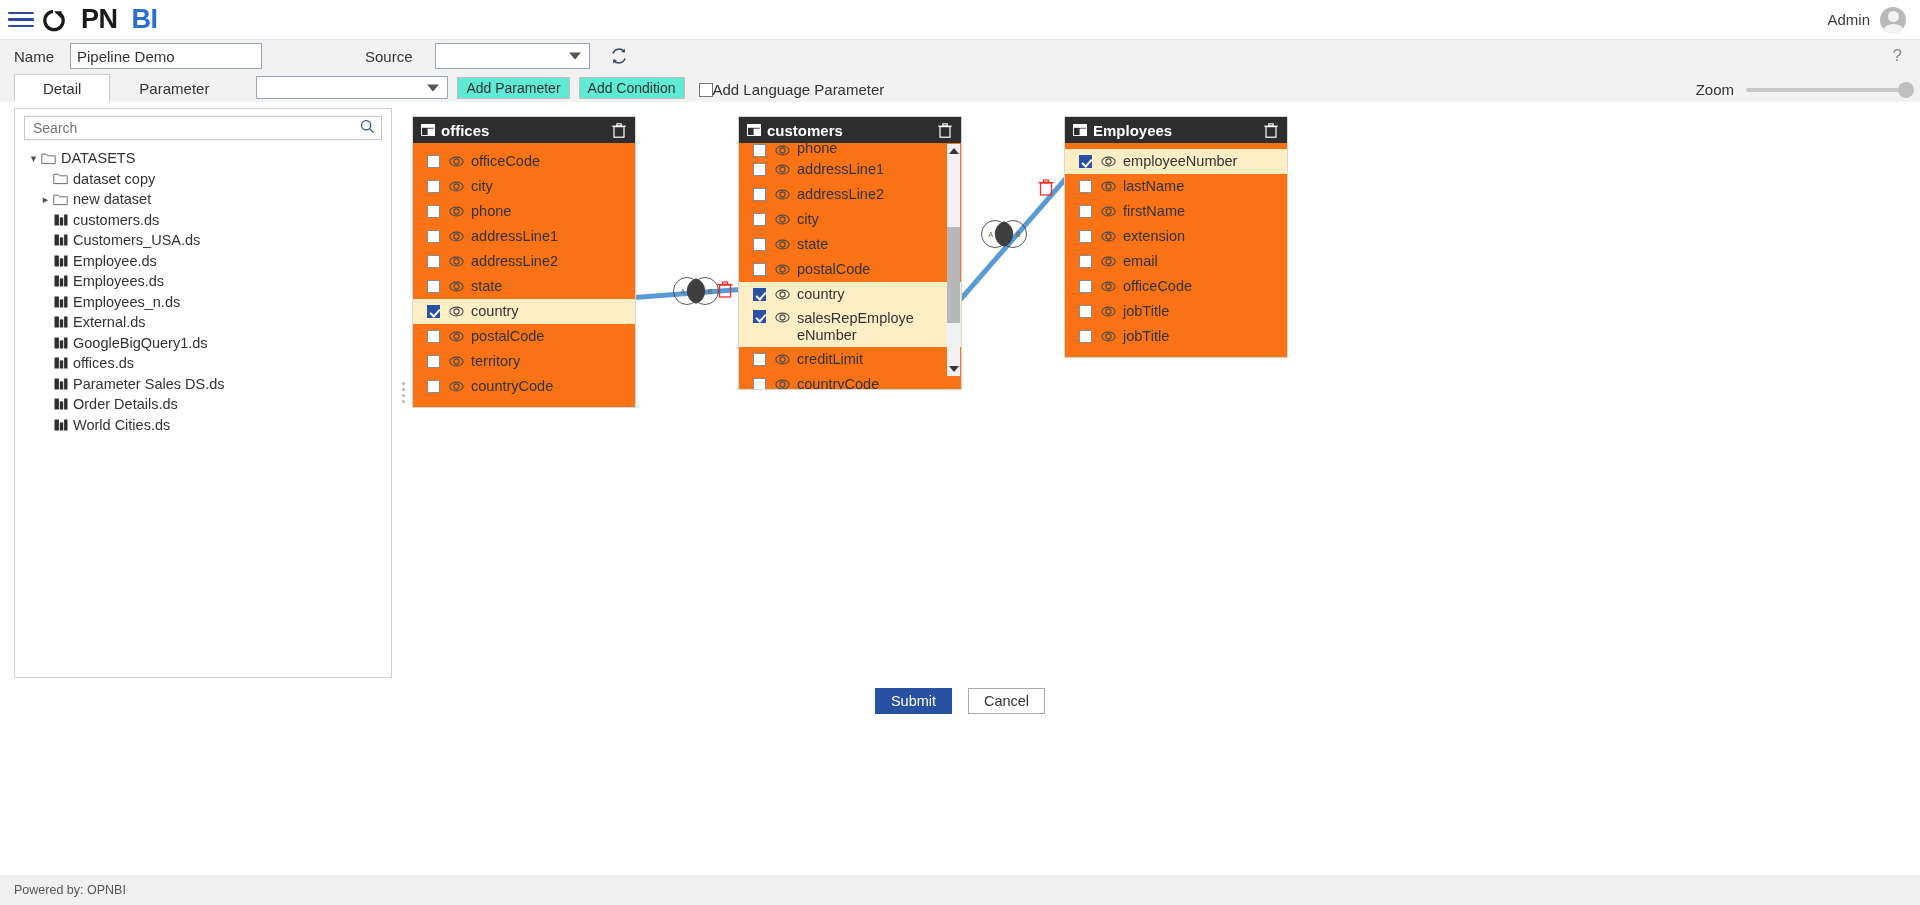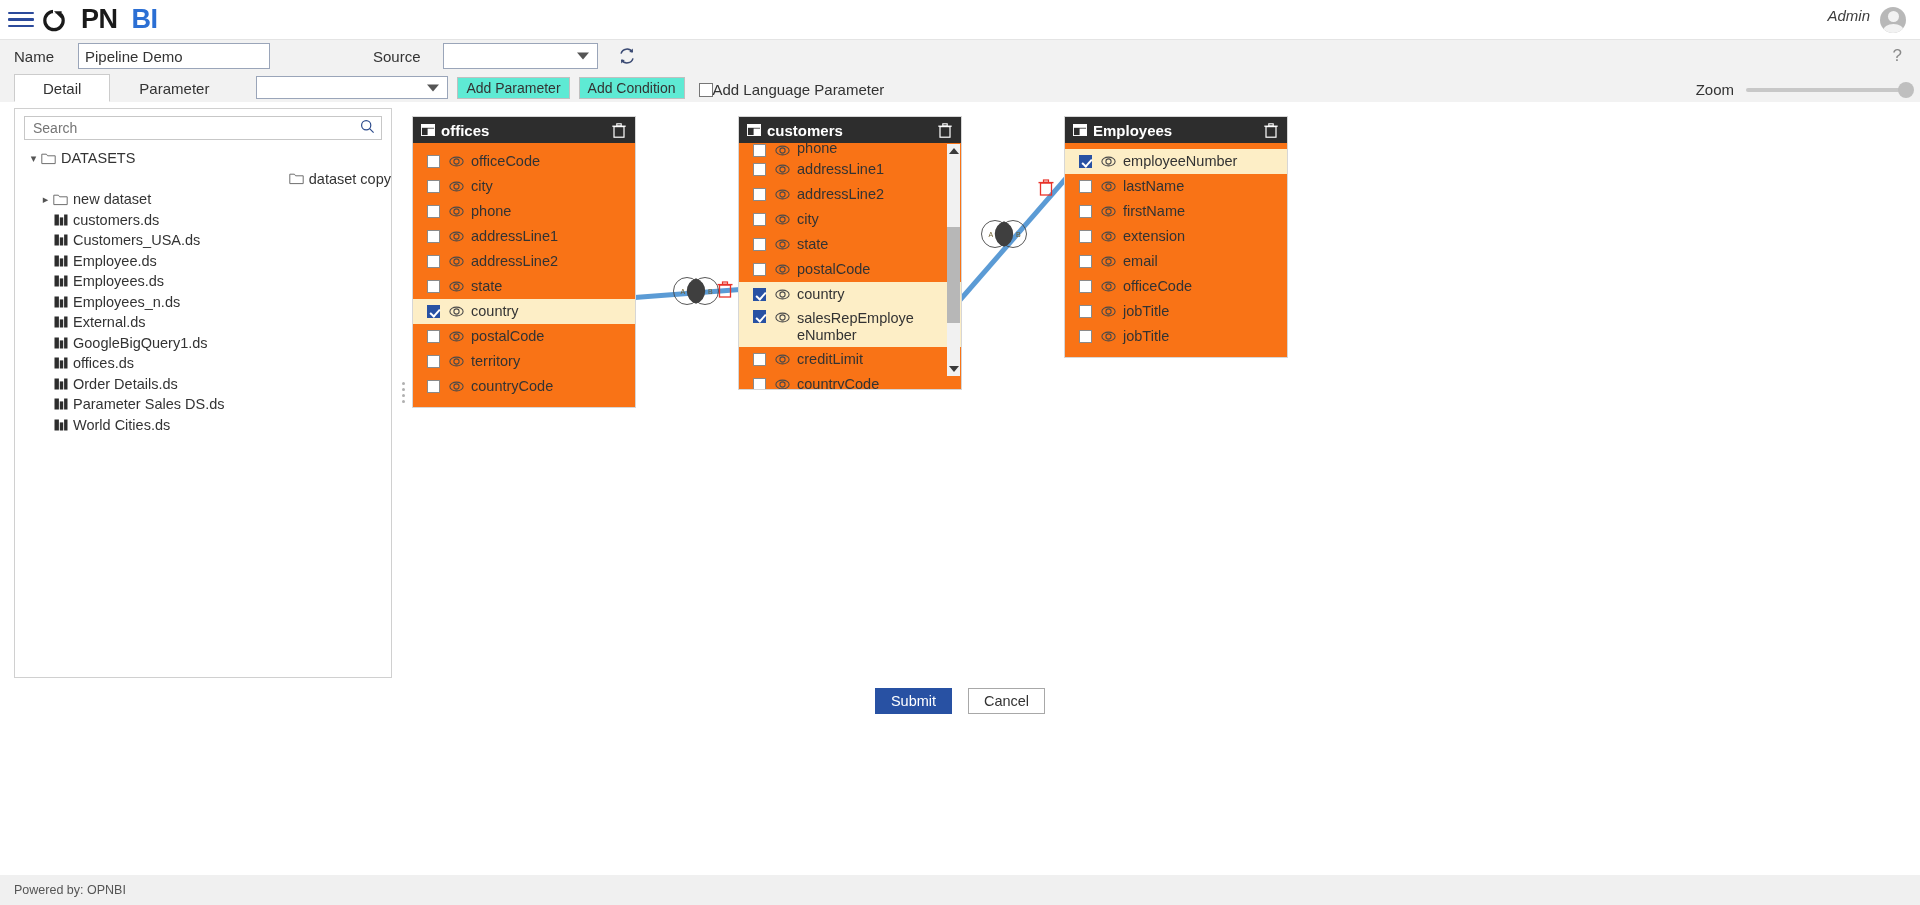--- a/index.html
+++ b/index.html
@@ -24,35 +24,35 @@
   .hamburger span:nth-child(1){ width:26px; }
   .hamburger span:nth-child(2){ width:26px; }
   .hamburger span:nth-child(3){ width:26px; }
 
   .logo { display:flex; align-items:center; font-size:27px; font-weight:bold; letter-spacing:-0.5px;gap:14px; }
   .logo .o-mark { width:24px; height:24px; position:relative; margin-right:1px; }
   .logo .o-mark svg { display:block; }
   .logo .dark { color:#1a1a1a; }
   .logo .blue { color:#2b6fd4; }
 
-  .topbar-right { margin-left:auto; display:flex; gap:10px; margin-right:14px;font-style:italic; }
+  .topbar-right { margin-left:auto; display:flex; align-items:center; gap:10px; margin-right:14px; }
   .admin-label { font-size:15px; color:#3c3c3c; }
   .avatar { width:26px; height:26px; border-radius:50%; background:#b8b8b8; position:relative; overflow:hidden; }
   .avatar::before { content:""; position:absolute; left:7.5px; top:4px; width:11px; height:11px; border-radius:50%; background:#f2f2f2; }
   .avatar::after { content:""; position:absolute; left:2.5px; top:17px; width:21px; height:14px; border-radius:50% 50% 0 0; background:#f2f2f2; }
 
   
   .toolbar1 {
     position:absolute; left:0; top:40px; width:1920px; height:32px;
     background:#f2f2f2; display:flex; align-items:center;
   }
   .lbl { font-size:15px; color:#333; }
   .name-label { margin-left:14px; }
   .name-input {
-    margin-left:24px; width:192px; height:26px;
+    margin-left:16px; width:192px; height:26px;
     border:1px solid #9aa5b9; background:#fff;
     font-size:15px; color:#333; padding:0 6px; outline:none;
     font-family:"Liberation Sans", sans-serif;
   }
   .source-label { margin-left:103px; }
   .source-select {
     margin-left:22px; width:155px; height:26px;
     border:1px solid #9aa5b9; background:#fff;
     display:flex; align-items:center; padding:0 6px; position:relative;
     font-size:14px; color:#333;
@@ -256,21 +256,21 @@
     <div class="tree" id="tree-container">
         <div class="tree-row" style="padding-left: 0px;">
           <span class="tw-chev">▾</span>
           <span class="ico">
             <svg width="15" height="13" viewBox="0 0 15 13">
               <path d="M0.8 2.2 H5.4 L6.6 3.8 H14.2 V11.6 H0.8 Z" fill="#fff" stroke="#6f6f6f" stroke-width="1"></path>
             </svg>
           </span>
           <span>DATASETS</span>
         </div>
-        <div class="tree-row" style="padding-left: 12px; justify-content: flex-end;">
+        <div class="tree-row" style="padding-left: 12px;">
           <span class="tw-spacer"></span>
           <span class="ico">
             <svg width="15" height="13" viewBox="0 0 15 13">
               <path d="M0.8 2.2 H5.4 L6.6 3.8 H14.2 V11.6 H0.8 Z" fill="#fff" stroke="#6f6f6f" stroke-width="1"></path>
             </svg>
           </span>
           <span>dataset copy</span>
         </div>
         <div class="tree-row" style="padding-left: 12px;">
           <span class="tw-chev">▸</span>
@@ -371,32 +371,32 @@
         </div>
         <div class="tree-row" style="padding-left: 12px;">
           <span class="tw-spacer"></span>
           <span class="ico">
             <svg width="14" height="12" viewBox="0 0 14 12">
               <rect x="0.5" y="0.5" width="4.4" height="11" fill="#2d2d2d"></rect>
               <rect x="5.8" y="3.4" width="3.4" height="8.1" fill="#2d2d2d"></rect>
               <rect x="10.1" y="0.5" width="3.4" height="11" fill="#2d2d2d"></rect>
             </svg>
           </span>
+          <span>Parameter Sales DS.ds</span>
+        </div>
+        <div class="tree-row" style="padding-left: 12px;">
+          <span class="tw-spacer"></span>
+          <span class="ico">
+            <svg width="14" height="12" viewBox="0 0 14 12">
+              <rect x="0.5" y="0.5" width="4.4" height="11" fill="#2d2d2d"></rect>
+              <rect x="5.8" y="3.4" width="3.4" height="8.1" fill="#2d2d2d"></rect>
+              <rect x="10.1" y="0.5" width="3.4" height="11" fill="#2d2d2d"></rect>
+            </svg>
+          </span>
           <span>Order Details.ds</span>
-        </div>
-        <div class="tree-row" style="padding-left: 12px;">
-          <span class="tw-spacer"></span>
-          <span class="ico">
-            <svg width="14" height="12" viewBox="0 0 14 12">
-              <rect x="0.5" y="0.5" width="4.4" height="11" fill="#2d2d2d"></rect>
-              <rect x="5.8" y="3.4" width="3.4" height="8.1" fill="#2d2d2d"></rect>
-              <rect x="10.1" y="0.5" width="3.4" height="11" fill="#2d2d2d"></rect>
-            </svg>
-          </span>
-          <span>Parameter Sales DS.ds</span>
         </div>
         <div class="tree-row" style="padding-left: 12px;">
           <span class="tw-spacer"></span>
           <span class="ico">
             <svg width="14" height="12" viewBox="0 0 14 12">
               <rect x="0.5" y="0.5" width="4.4" height="11" fill="#2d2d2d"></rect>
               <rect x="5.8" y="3.4" width="3.4" height="8.1" fill="#2d2d2d"></rect>
               <rect x="10.1" y="0.5" width="3.4" height="11" fill="#2d2d2d"></rect>
             </svg>
           </span>

